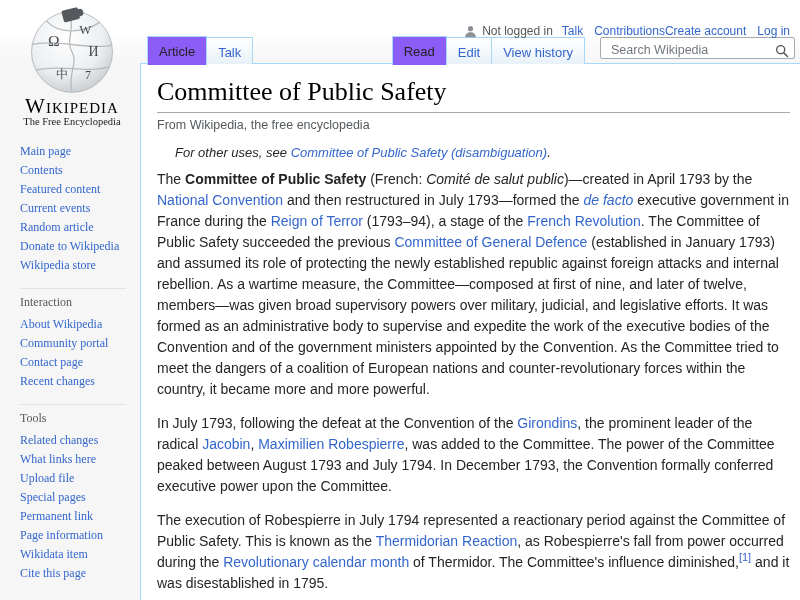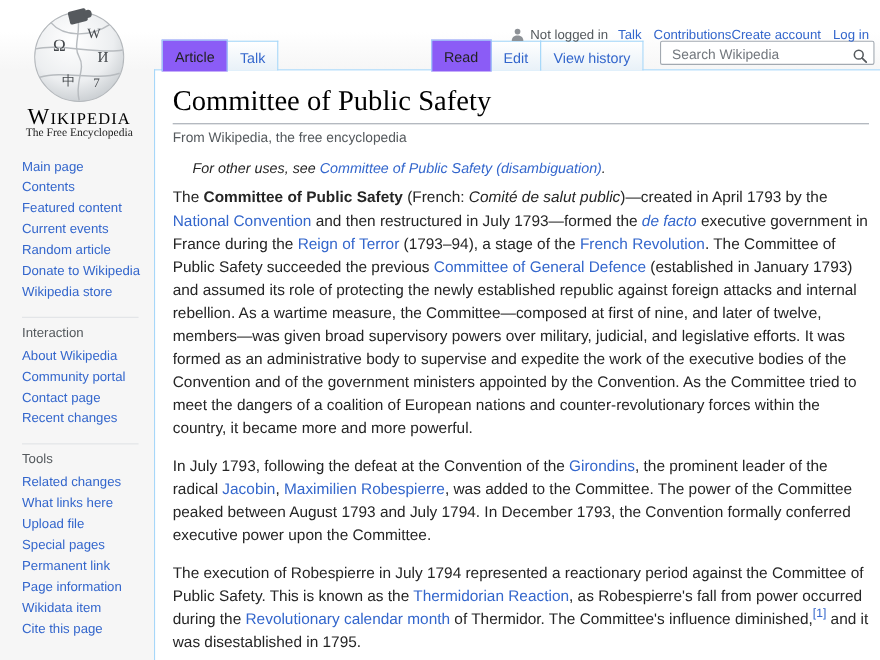--- a/index.html
+++ b/index.html
@@ -13,21 +13,21 @@
   .person-icon{width:13px;height:13px;margin-right:-4px;}
 
   
   .logo{position:absolute;top:4px;left:8px;width:128px;text-align:center;z-index:5;}
   .logo-globe{display:block;margin:0 auto;}
   .logo-wordmark{font-family:"Liberation Serif","DejaVu Serif",serif;font-variant:small-caps;font-size:21px;letter-spacing:1px;color:#000;line-height:20px;}
   .logo-tagline{font-family:"Liberation Serif","DejaVu Serif",serif;font-size:10.5px;color:#222;}
 
   
   .sidebar-nav{position:absolute;top:142px;left:0;width:140px;box-sizing:border-box;padding-left:20px;font-size:12px;z-index:2;}
-  .sb-section{margin-bottom:13px;}
+  .sb-section{margin-bottom:13px;font-family:Liberation Serif, serif;}
   .sb-heading{color:#54595d;padding:6px 0 5px 0;margin-right:14px;border-top:1px solid #e1e4e7;}
   .sb-section:first-child .sb-heading{display:none;}
   .sb-link{display:block;color:#3366cc;line-height:19px;}
 
   
   .tab-row{position:absolute;left:140px;right:0;top:35px;height:29px;display:flex;justify-content:space-between;align-items:flex-end;z-index:4;}
   .tabs-left{display:flex;align-items:flex-end;margin-left:8px;}
   .tabs-right-wrap{display:flex;align-items:flex-end;margin-right:5px;}
   .tab{height:27px;line-height:29px;padding:0 11px;font-size:13px;white-space:nowrap;border:1px solid #a7d7f9;border-bottom:none;margin-left:-1px;box-sizing:border-box;}
   .tab.inactive{background:linear-gradient(to bottom,#ffffff 0%,#e8f1f8 100%);}

